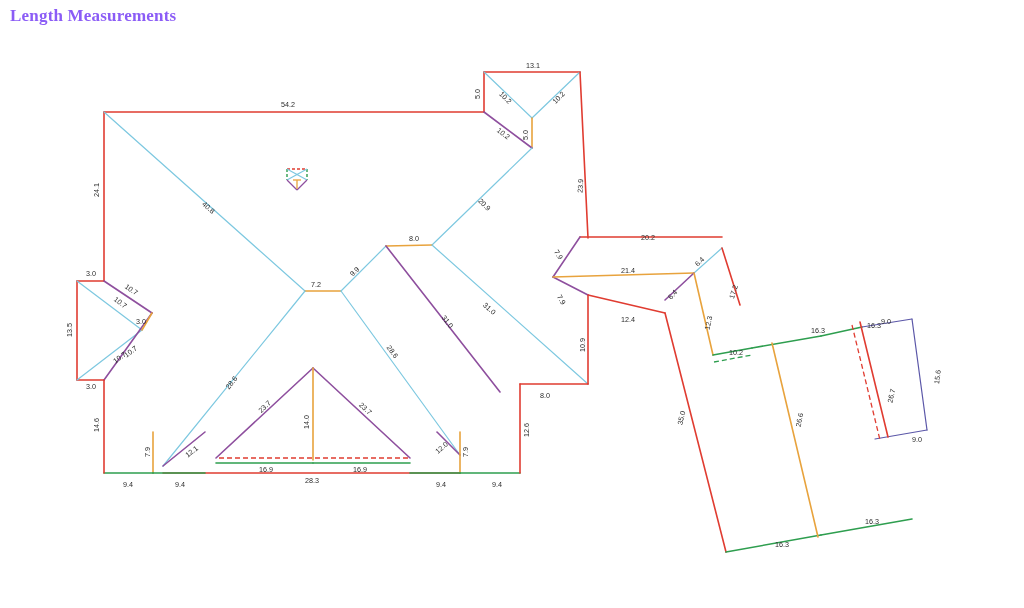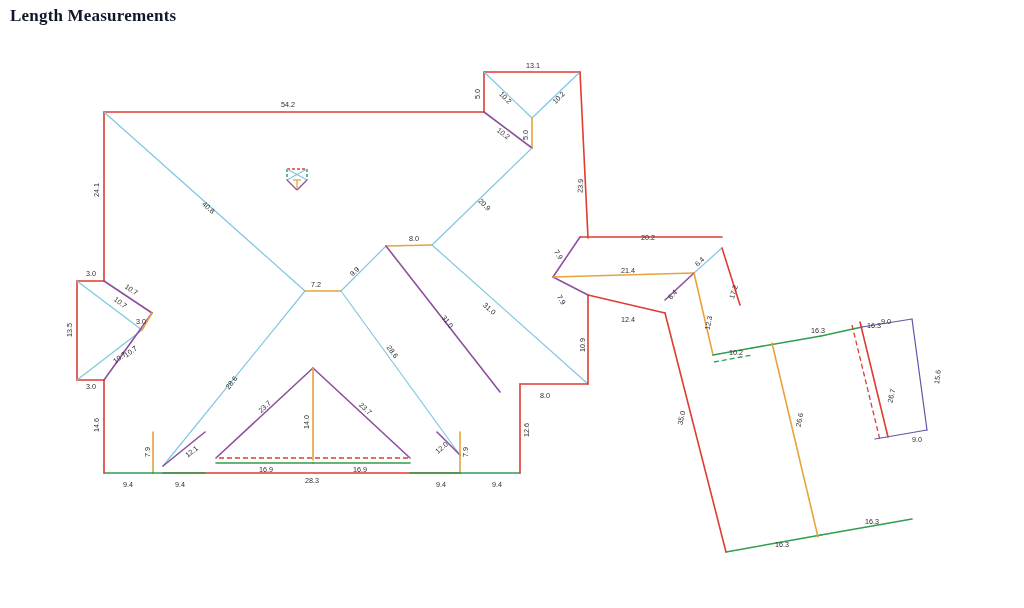--- a/index.html
+++ b/index.html
@@ -10,21 +10,21 @@
     font-family:"Liberation Sans", sans-serif;
     overflow:hidden;
     position:relative;
   }
   #page-title{
     position:absolute;
     left:10px; top:6px;
     font-family:"Liberation Serif", serif;
     font-weight:bold;
     font-size:17px;
-    color:#0f172a;
+    color:#8b5cf6;
     letter-spacing:.2px;
   }
   #diagram-wrap{
     position:absolute;
     left:0; top:30px;
     width:1024px; height:578px;
   }
   svg{display:block;}
   .lbl{
     font-family:"Liberation Sans", sans-serif;

